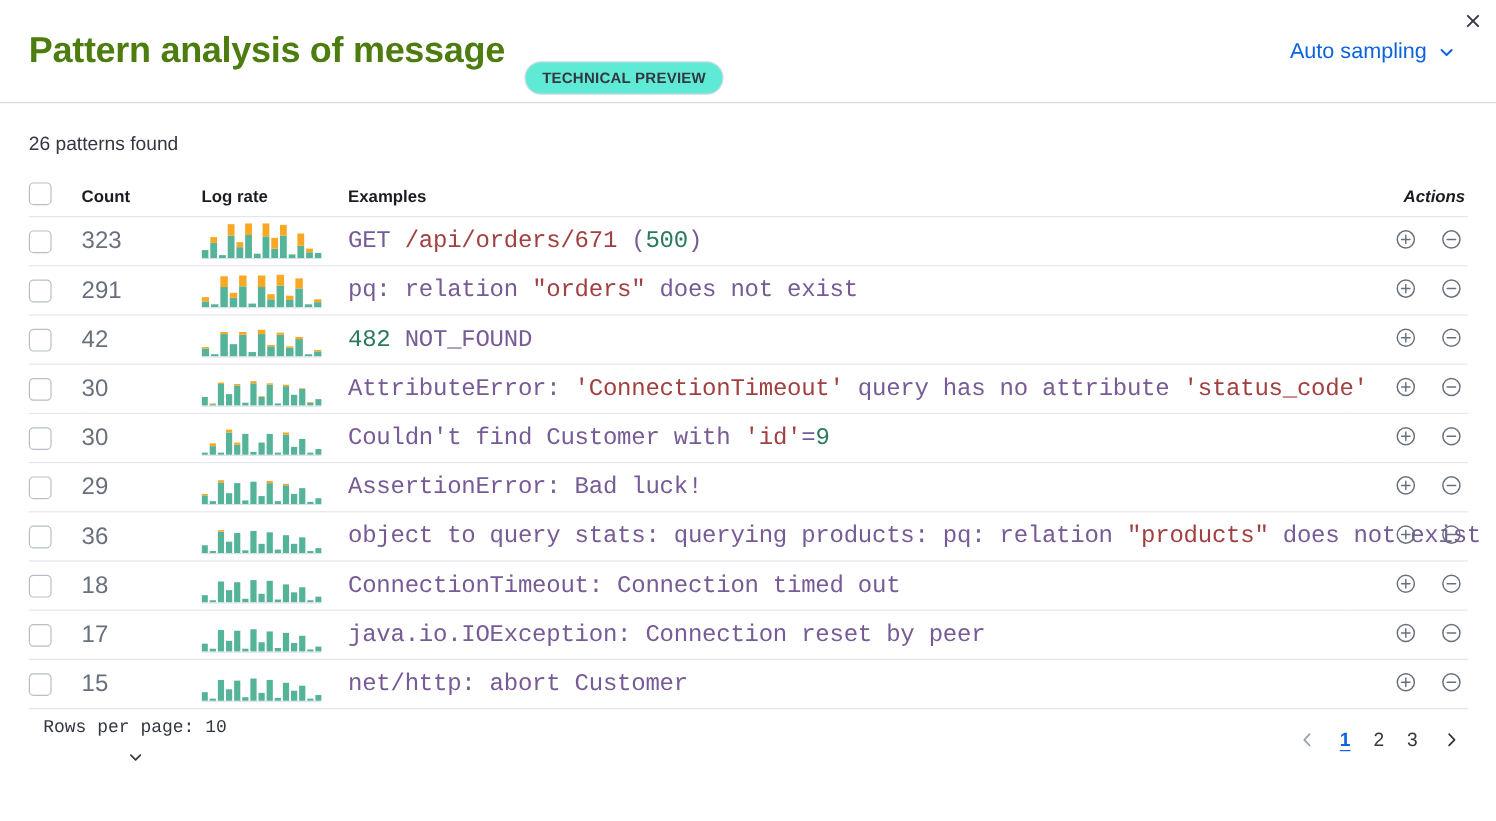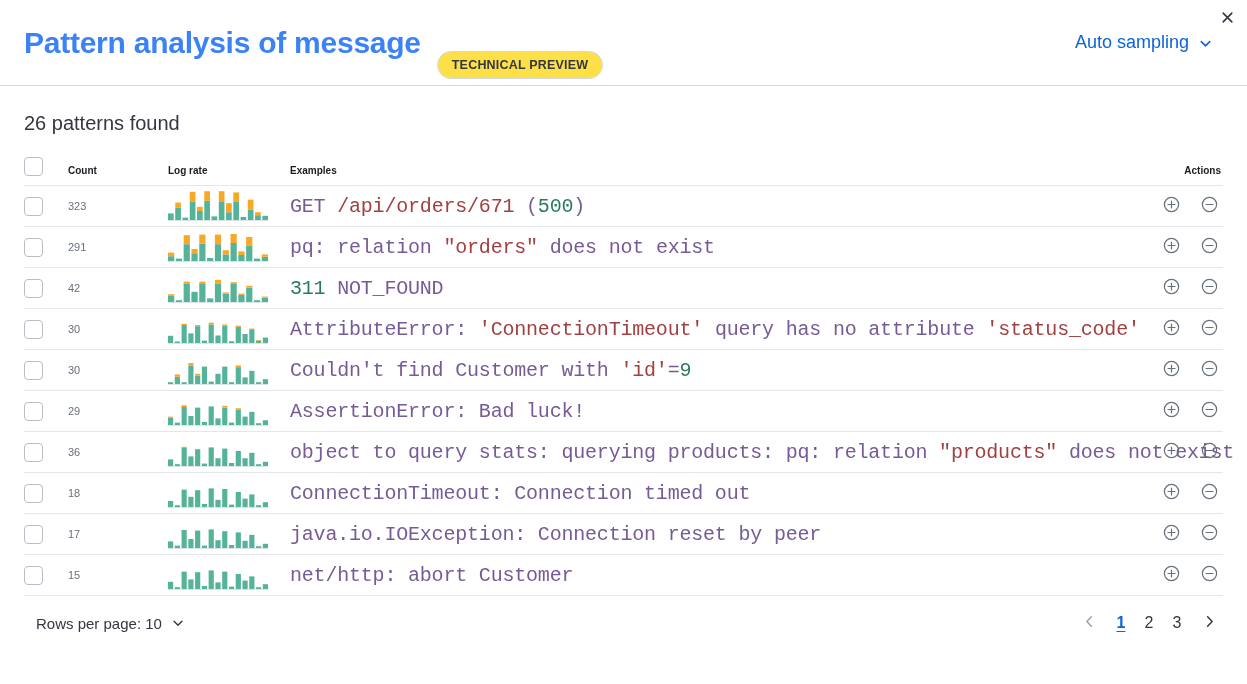--- a/index.html
+++ b/index.html
@@ -25,32 +25,32 @@
     display: flex;
     align-items: center;
     gap: 16px;
     flex: 1 1 auto;
   }
   .page-title {
     font-size: 30px;
     line-height: 34px;
     font-weight: 700;
     letter-spacing: -0.25px;
-    color: #3b82f6;
+    color: #4d7c0f;
     white-space: nowrap;
   }
   .tech-badge {
     display: inline-flex;
     align-items: center;
     justify-content: center;
     height: 28px;
     padding: 0 14px;
     border: 1px solid #d3dae6;
     border-radius: 14px;
-    background: #fde047;
+    background: #5eead4;
     font-size: 12.5px;
     font-weight: 700;
     letter-spacing: 0.2px;
     color: #343741;
     white-space: nowrap;
     margin-top: 44px;
   }
   .header-right {
     display: flex;
     align-items: center;
@@ -88,68 +88,68 @@
     border: none;
     cursor: pointer;
     color: #343741;
   }
 
   
   .flyout-body {
     padding: 26px 24px 0 24px;
   }
   .patterns-found {
-    font-size: 20px;
+    font-size: 16px;
     color: #343741;
     margin-bottom: 22px;
   }
 
   
   table.patterns {
     width: 1199px;
     border-collapse: collapse;
     table-layout: fixed;
   }
   table.patterns th {
     text-align: left;
-    font-size: 10px;
+    font-size: 14px;
     font-weight: 700;
     color: #1a1c21;
     padding: 0 0 9px 0;
     vertical-align: bottom;
     border-bottom: 1px solid #e3e6ec;
   }
   table.patterns td {
     border-bottom: 1px solid #e3e6ec;
     padding: 0;
     height: 41px;
     vertical-align: middle;
   }
   col.c-check  { width: 44px; }
   col.c-count  { width: 100px; }
   col.c-rate   { width: 122px; }
   col.c-ex     { width: 833px; }
   col.c-act    { width: 100px; }
 
-  .th-actions { text-align: right !important; padding-right: 2px !important; }
+  .th-actions { text-align: right !important; padding-right: 2px !important; font-style: italic; }
 
   
   .cb {
     width: 19px;
     height: 19px;
     border: 1px solid #b8bdc7;
     border-radius: 4px;
     background: #fff;
     display: inline-block;
     cursor: pointer;
     vertical-align: middle;
   }
 
   .count-cell {
-    font-size: 11px;
+    font-size: 20px;
     color: #69707d;
     font-family: "Liberation Sans", sans-serif;
   }
 
   
   .spark {
     display: block;
   }
 
   
@@ -193,24 +193,25 @@
     align-items: center;
     justify-content: space-between;
   }
   .rows-per-page {
     display: inline-flex;
     align-items: center;
     gap: 9px;
     background: none;
     border: none;
     cursor: pointer;
-    font-family: Liberation Sans, sans-serif;
+    font-family: Liberation Mono, monospace;
     font-size: 15px;
     color: #343741;
     padding: 4px 10px 4px 12px;
+    flex-direction: column;
   }
   .pager {
     display: inline-flex;
     align-items: center;
     gap: 4px;
   }
   .pg-arrow {
     width: 28px;
     height: 28px;
     display: inline-flex;
@@ -406,21 +407,21 @@
               <rect x="70.34" y="22.80" width="6.22" height="7.20" fill="#54b399"></rect>
               <rect x="70.34" y="21.60" width="6.22" height="1.20" fill="#f9a825"></rect>
               <rect x="78.15" y="15.60" width="6.22" height="14.40" fill="#54b399"></rect>
               <rect x="78.15" y="13.80" width="6.22" height="1.80" fill="#f9a825"></rect>
               <rect x="85.97" y="28.20" width="6.22" height="1.80" fill="#54b399"></rect>
               <rect x="93.78" y="25.80" width="6.22" height="4.20" fill="#54b399"></rect>
               <rect x="93.78" y="24.60" width="6.22" height="1.20" fill="#f9a825"></rect>
               <rect x="0" y="30" width="100" height="0.9" fill="#d8e0e8"></rect>
             </svg>
           </td>
-          <td><span class="msg"><span class="tok-num">311</span><span class="tok-kw"> NOT_FOUND</span></span></td>
+          <td><span class="msg"><span class="tok-num">482</span><span class="tok-kw"> NOT_FOUND</span></span></td>
           <td class="actions-cell"><button class="act-btn">
               <span><svg viewBox="0 0 16 16" width="17" height="17" fill="none" stroke="currentColor" stroke-width="1.15">
                   <circle cx="8" cy="8" r="6.7"></circle>
                   <path d="M8 4.7 V11.3 M4.7 8 H11.3" stroke-linecap="round"></path>
                 </svg></span>
             </button><button class="act-btn">
               <span><svg viewBox="0 0 16 16" width="17" height="17" fill="none" stroke="currentColor" stroke-width="1.15">
                   <circle cx="8" cy="8" r="6.7"></circle>
                   <path d="M4.7 8 H11.3" stroke-linecap="round"></path>
                 </svg></span>

